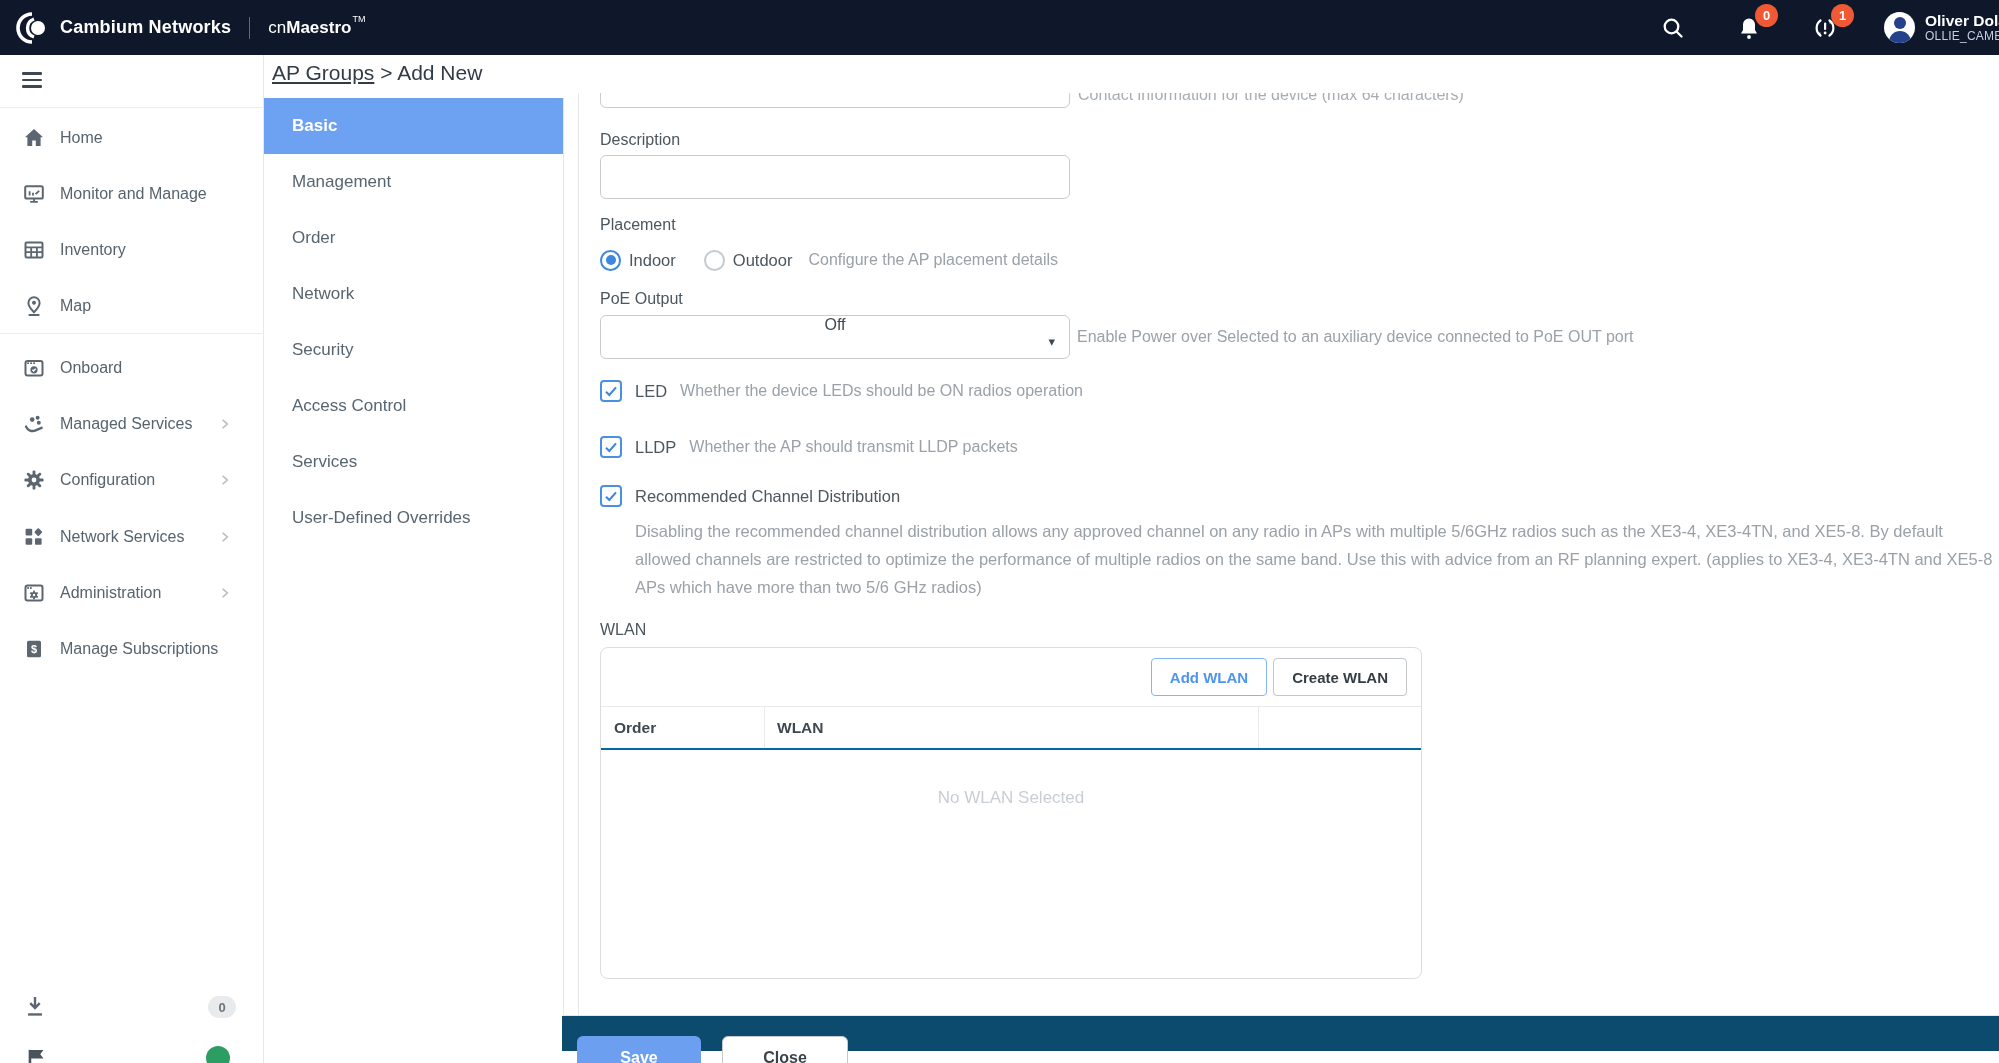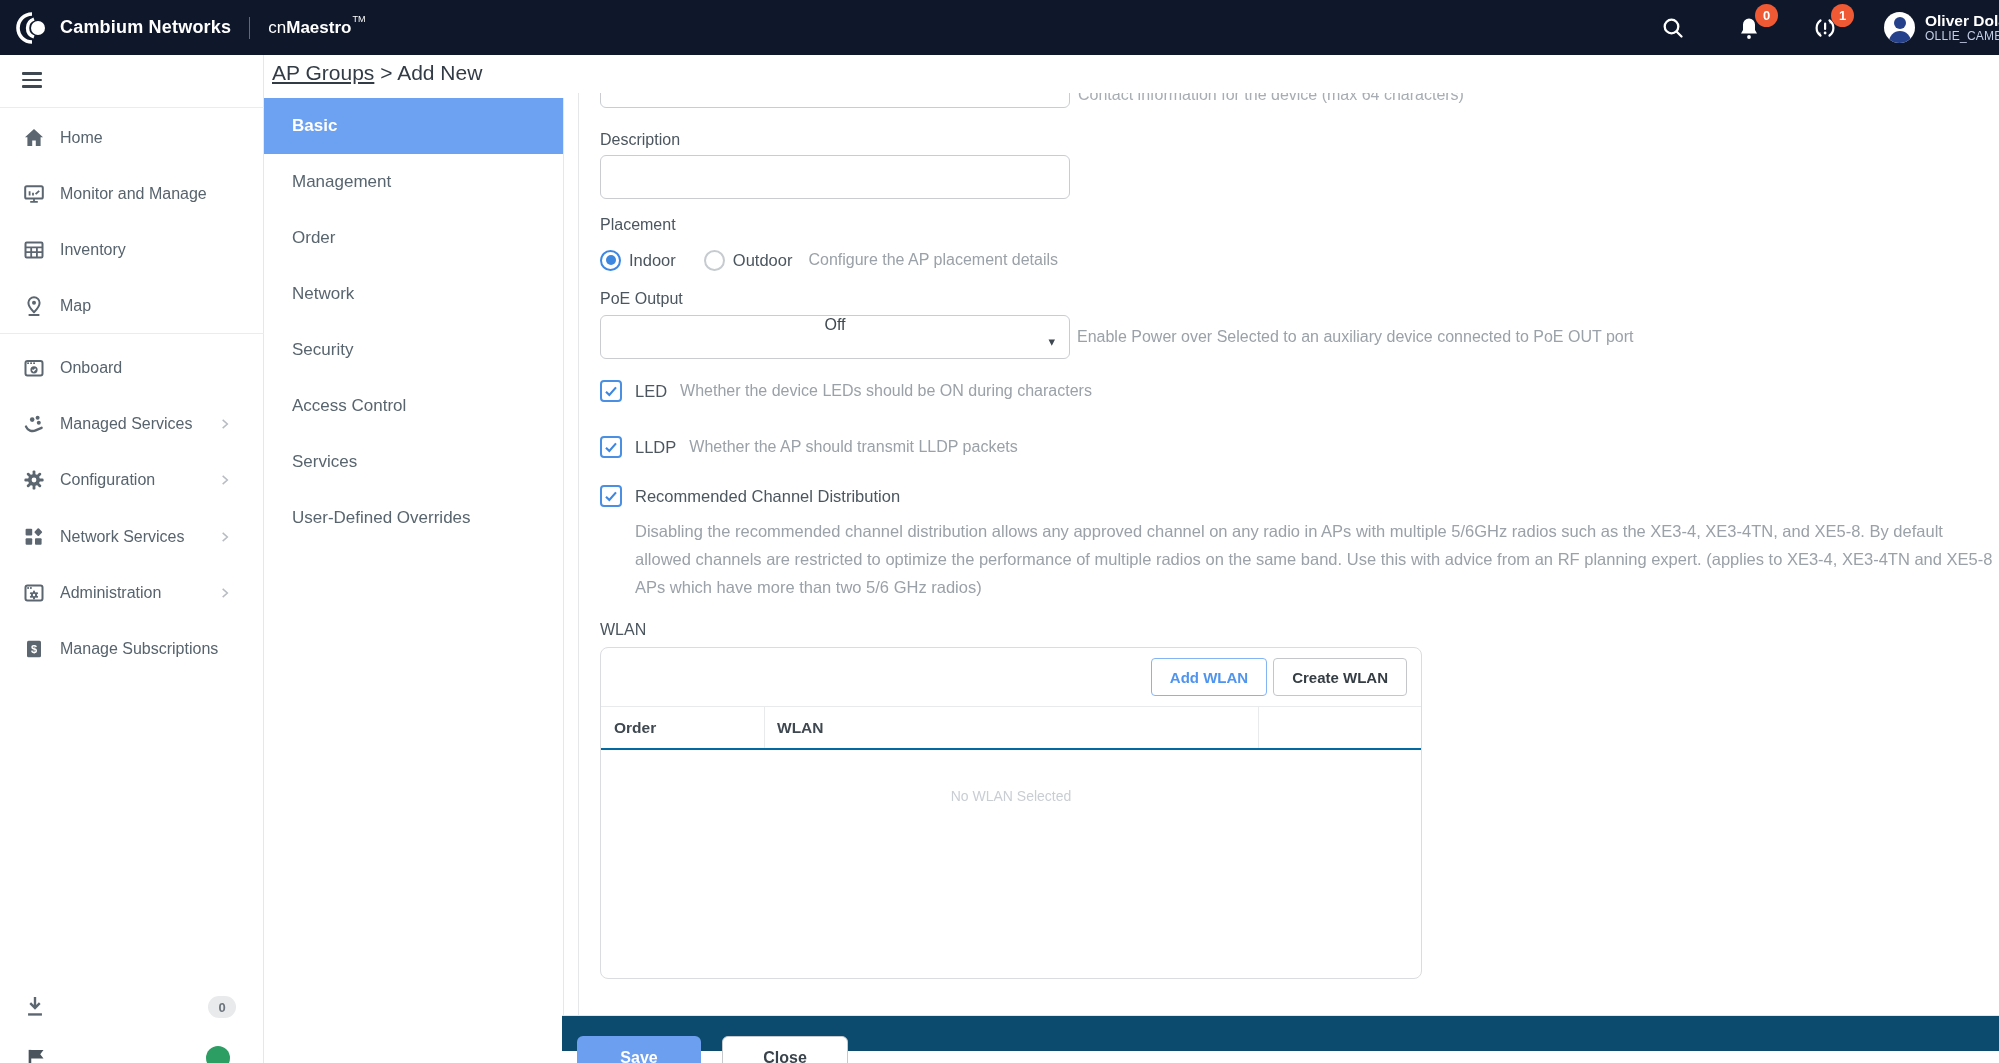--- a/index.html
+++ b/index.html
@@ -83,21 +83,21 @@
   .wlan-panel { position:absolute; left:21px; top:554px; width:822px; height:332px; border:1px solid #dadcdf; border-radius:8px; background:#fff; }
   .wlan-btns { position:absolute; top:10px; right:14px; display:flex; gap:6px; }
   .btn { height:38px; border-radius:4px; background:#fff; font-size:15px; font-weight:bold; font-family:"Liberation Sans",sans-serif; display:flex; align-items:center; justify-content:center; padding:0 18px; cursor:pointer; }
   .btn-addwlan { border:1px solid #85b4f5; color:#4f94ee; }
   .btn-createwlan { border:1px solid #c3c7cb; color:#353d44; }
   .wlan-head { position:absolute; left:0; top:58px; width:100%; height:44px; border-top:1px solid #e9eaec; border-bottom:2px solid #0369a1; display:flex; align-items:center; }
   .wh-cell { height:100%; display:flex; align-items:center; font-size:15.5px; font-weight:bold; color:#3f4850; }
   .wh-order { width:163px; padding-left:13px; }
   .wh-wlan { width:494px; padding-left:12px; border-left:1px solid #e9eaec; }
   .wh-empty { flex:1; border-left:1px solid #e9eaec; }
-  .wlan-empty { position:absolute; left:0; top:140px; width:100%; text-align:center; font-size:14px; color:#c9ced4; }
+  .wlan-empty { position:absolute; left:0; top:140px; width:100%; text-align:center; font-size:17px; color:#c9ced4; }
 
   
   .footer { position:absolute; left:562px; top:1015px; width:1437px; height:36px; background:#0c4a6e; border-top:1px solid #e6e7e9; }
   .footer .btn-save { position:absolute; left:15px; top:20px; width:124px; height:44px; border:none; border-radius:6px; background:#6d9ff1; color:#fff; font-size:16px; font-weight:bold; font-family:"Liberation Sans",sans-serif; cursor:pointer; }
   .footer .btn-close { position:absolute; left:160px; top:20px; width:126px; height:44px; border:1px solid #c6cacd; border-radius:6px; background:#fff; color:#3a434b; font-size:16px; font-weight:bold; font-family:"Liberation Sans",sans-serif; cursor:pointer; }
 
   svg { display:block; }
 </style>
 </head>
 <body>
@@ -328,21 +328,21 @@
   </div>
   <div class="helper" style="position:absolute;left:498px;top:235px">Enable Power over Selected to an auxiliary device connected to PoE OUT port</div>
 
   <div class="chk-row" style="top:287px">
     <span class="checkbox">
       <svg width="16" height="16" viewBox="0 0 24 24">
           <polyline points="4.5,13 9.5,18 19.5,6.5" fill="none" stroke="#3d87e0" stroke-width="3.2"></polyline>
         </svg>
     </span>
     <span class="chk-lbl">LED</span>
-    <span class="chk-help">Whether the device LEDs should be ON during characters</span>
+    <span class="chk-help">Whether the device LEDs should be ON radios operation</span>
   </div>
 
   <div class="chk-row" style="top:343px">
     <span class="checkbox">
       <svg width="16" height="16" viewBox="0 0 24 24">
           <polyline points="4.5,13 9.5,18 19.5,6.5" fill="none" stroke="#3d87e0" stroke-width="3.2"></polyline>
         </svg>
     </span>
     <span class="chk-lbl">LLDP</span>
     <span class="chk-help">Whether the AP should transmit LLDP packets</span>

